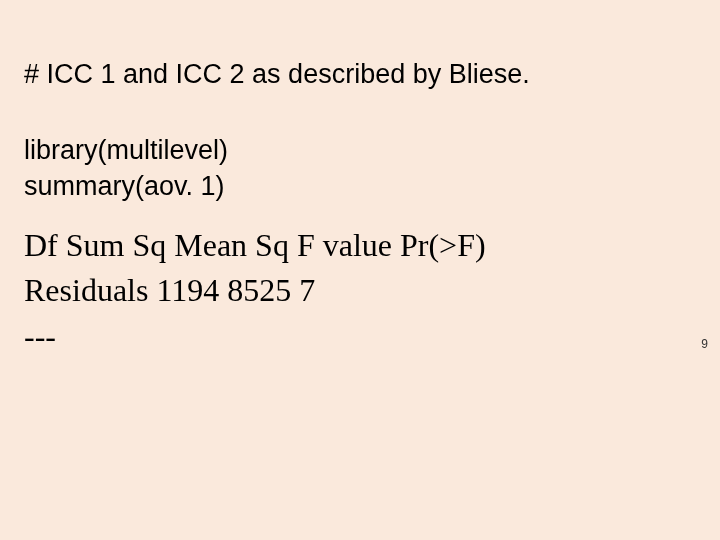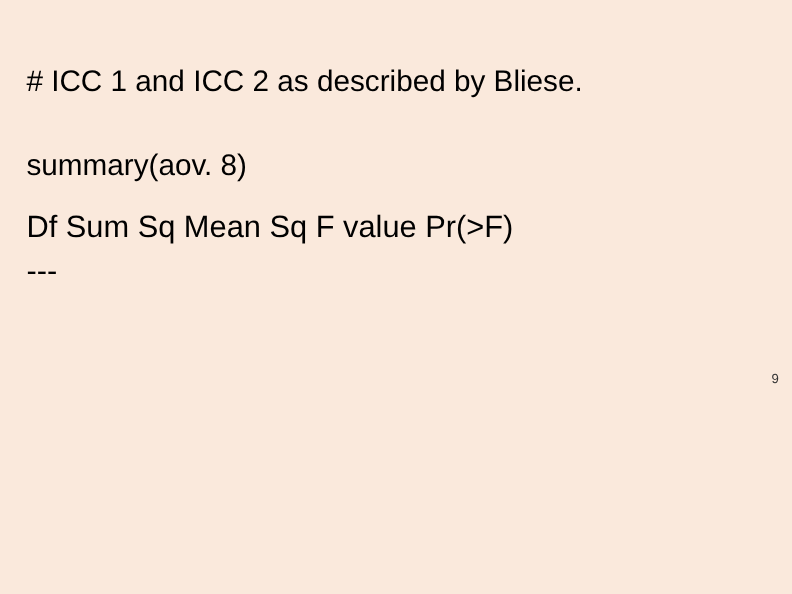--- a/index.html
+++ b/index.html
@@ -23,40 +23,43 @@
     font-size: 27px;
     line-height: 1.25;
     margin-bottom: 40px;
   }
   .code-block {
     font-size: 27px;
     line-height: 1.35;
     margin-bottom: 18px;
   }
   .output-block {
-    font-size: 28px;
+    font-size: 32px;
     line-height: 1.42;
+    font-family: Liberation Serif, serif;
   }
   .page-num {
     position: absolute;
     right: 12px;
     bottom: 32px;
     font-size: 12px;
     color: #333;
   }
 </style>
 </head>
 <body>
 
 <div class="slide">
   <div class="title"># ICC 1 and ICC 2 as described by Bliese.</div>
 
   <div class="code-block">
-    <div>summary(aov. 8)</div>
+    <div>library(multilevel)</div>
+    <div>summary(aov. 1)</div>
   </div>
 
   <div class="output-block">
     <div> Df Sum Sq Mean Sq F value Pr(&gt;F)</div>
+    <div>Residuals   1194   8525        7</div>
     <div>---</div>
   </div>
 
   <div class="page-num">9</div>
 </div>
 
 </body></html>

